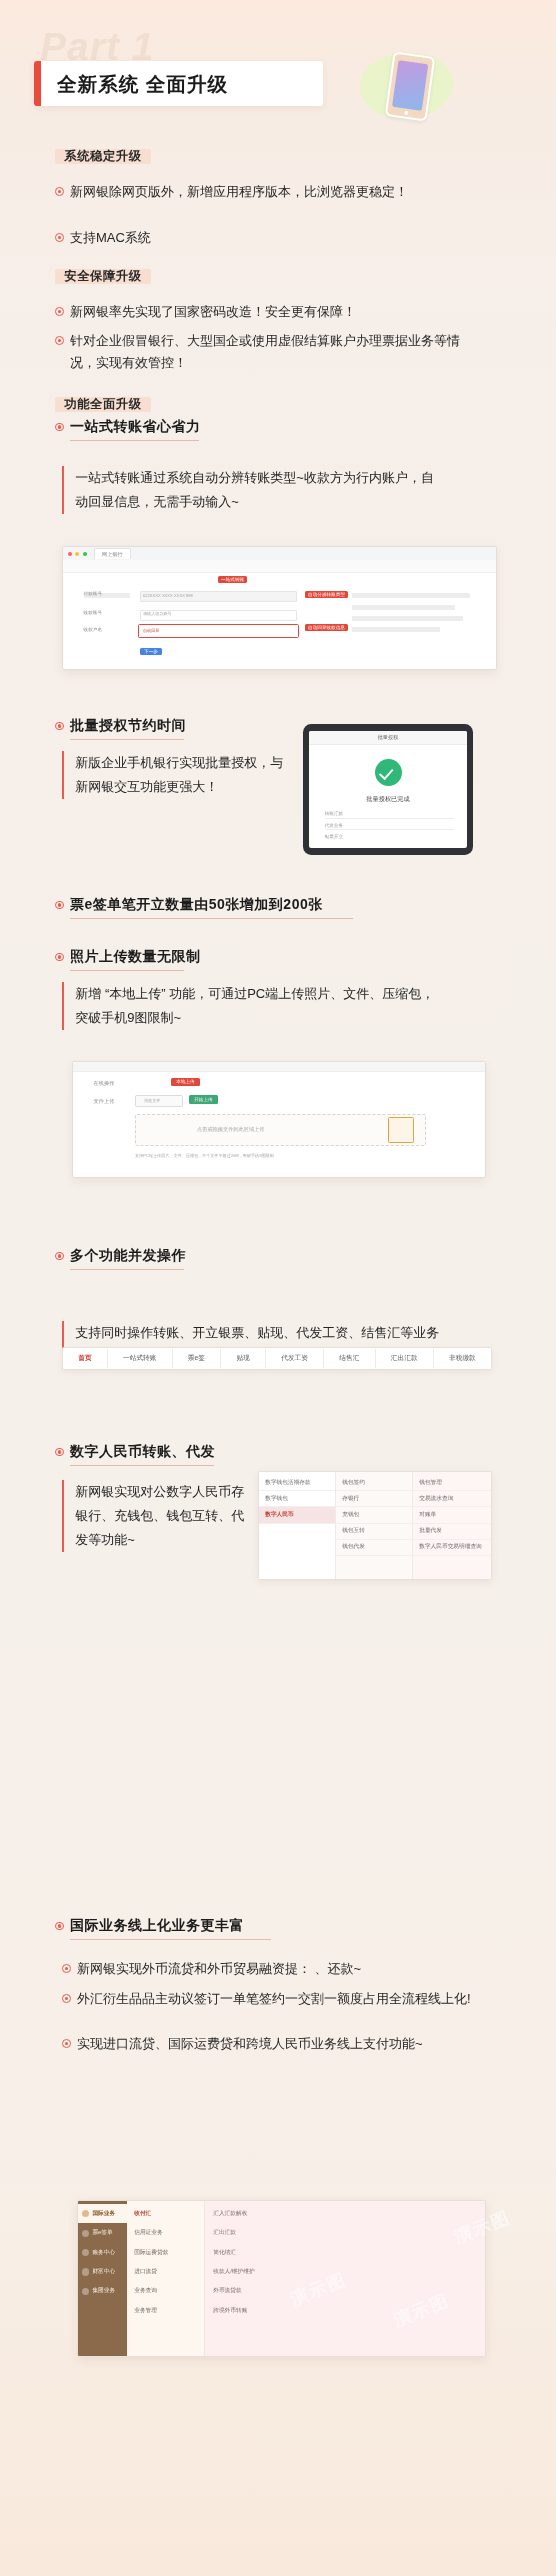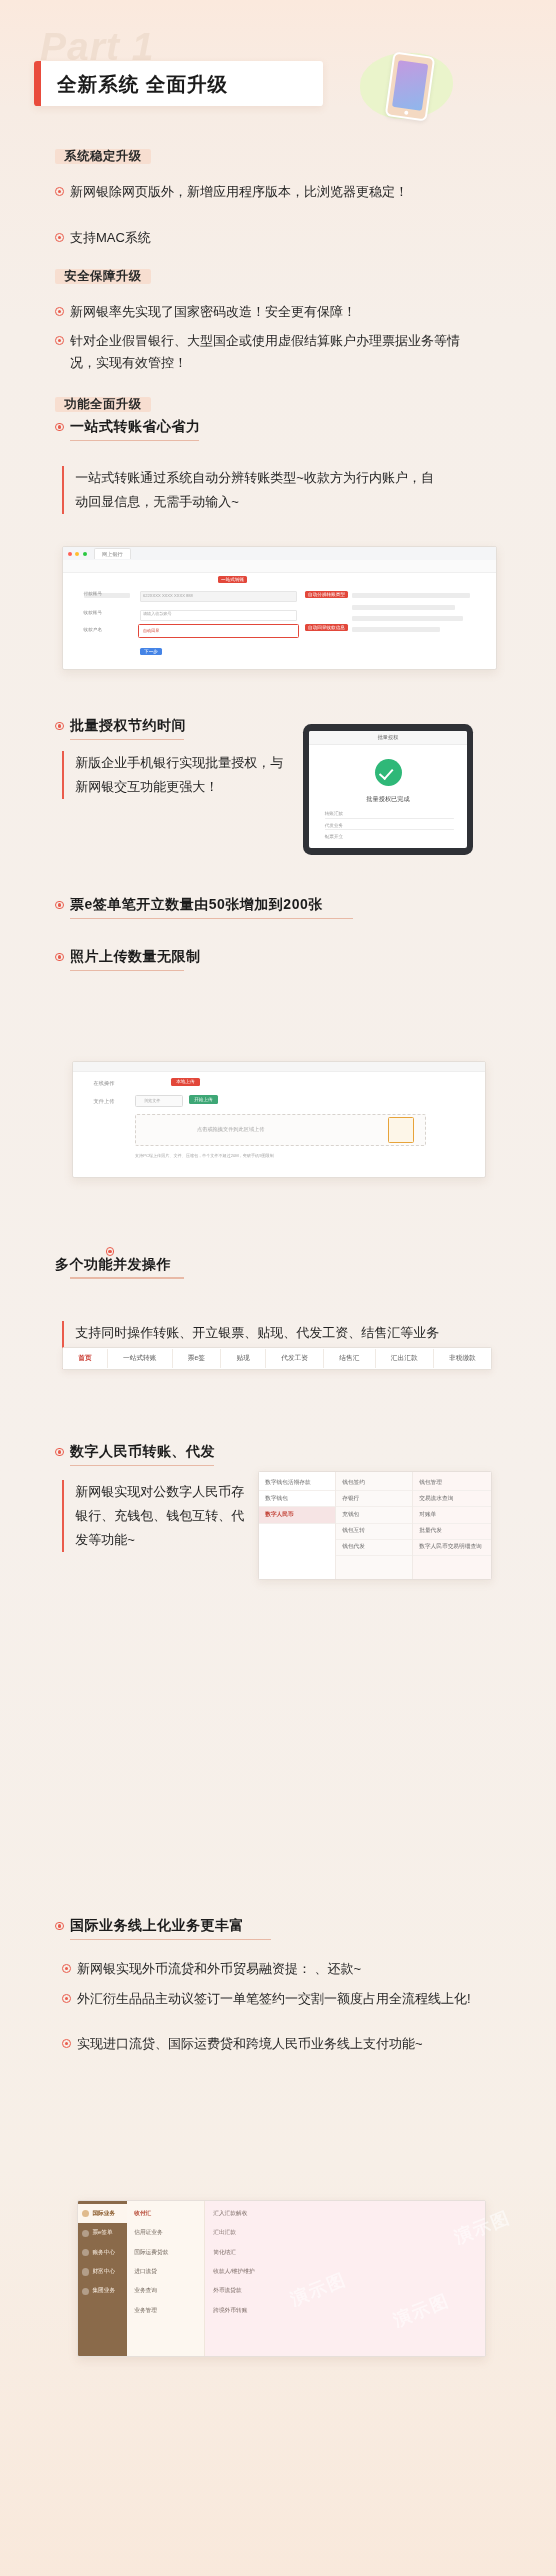--- a/index.html
+++ b/index.html
@@ -545,39 +545,40 @@
     <span class="mk"></span>
     <span>票e签单笔开立数量由50张增加到200张</span>
     <span class="ul" style="width:283px;"></span>
   </div>
 
   <div class="subhead" style="left:55px; top:948px;">
     <span class="mk"></span>
     <span>照片上传数量无限制</span>
     <span class="ul" style="width:114px;"></span>
   </div>
+  <div class="para" style="left:62px; top:982px; width:371px;">新增 “本地上传” 功能，可通过PC端上传照片、文件、压缩包，突破手机9图限制~</div>
 
   <div class="shot" style="left:72px; top:1061px; width:412px; height:115px;">
     <div style="position:absolute; left:0; top:0; right:0; height:9.3px; background:#f6f6f6; border-bottom:0.5px solid #eee;"></div>
     <div class="smalltext" style="left:20.6px; top:17.5px; font-size:5.2px;">在线操作</div>
     <div class="redpill" style="left:98px; top:15.5px; padding:1.5px 5.2px;">本地上传</div>
 
     <div class="smalltext" style="left:20.6px; top:36px; font-size:5.2px;">文件上传</div>
     <div style="position:absolute; left:62px; top:33px; width:46px; height:10.3px; border:0.5px solid #dcdcdc; border-radius:1.5px; background:#fafafa;"></div>
     <div class="tinytext" style="left:71px; top:36px;">浏览文件</div>
     <div class="greenbtn" style="left:116px; top:33px; padding:2.1px 5.2px;">开始上传</div>
 
     <div style="position:absolute; left:62px; top:52px; width:289px; height:30px; border:0.5px dashed #d8d3ce; border-radius:2.1px; background:#fcfbfa;"></div>
     <div class="tinytext" style="left:124px; top:64px; font-size:5.2px;">点击或拖拽文件到此区域上传</div>
     <div style="position:absolute; left:315px; top:55px; width:24px; height:24px; border:0.5px solid #e7a33a; border-radius:1.5px; background:#fdf6e8;"></div>
 
     <div class="tinytext" style="left:62px; top:91px; font-size:4.1px; width:309px; white-space:normal; line-height:6.7px;">支持PC端上传照片、文件、压缩包，单个文件不超过20M，突破手机9图限制</div>
   </div>
 
-  <div class="subhead" style="left:55px; top:1247px;flex-direction:column;">
+  <div class="subhead" style="left:55px; top:1247px;">
     <span class="mk"></span>
     <span>多个功能并发操作</span>
     <span class="ul" style="width:114px;"></span>
   </div>
   <div class="para" style="left:62px; top:1281px; width:371px;margin-top:40px;">支持同时操作转账、开立银票、贴现、代发工资、结售汇等业务~</div>
 
   <div class="navstrip" style="left:62px; top:1347px; width:428px; height:20.6px;">
     <div class="cell active">首页</div>
     <div class="cell">一站式转账</div>
     <div class="cell">票e签</div>

